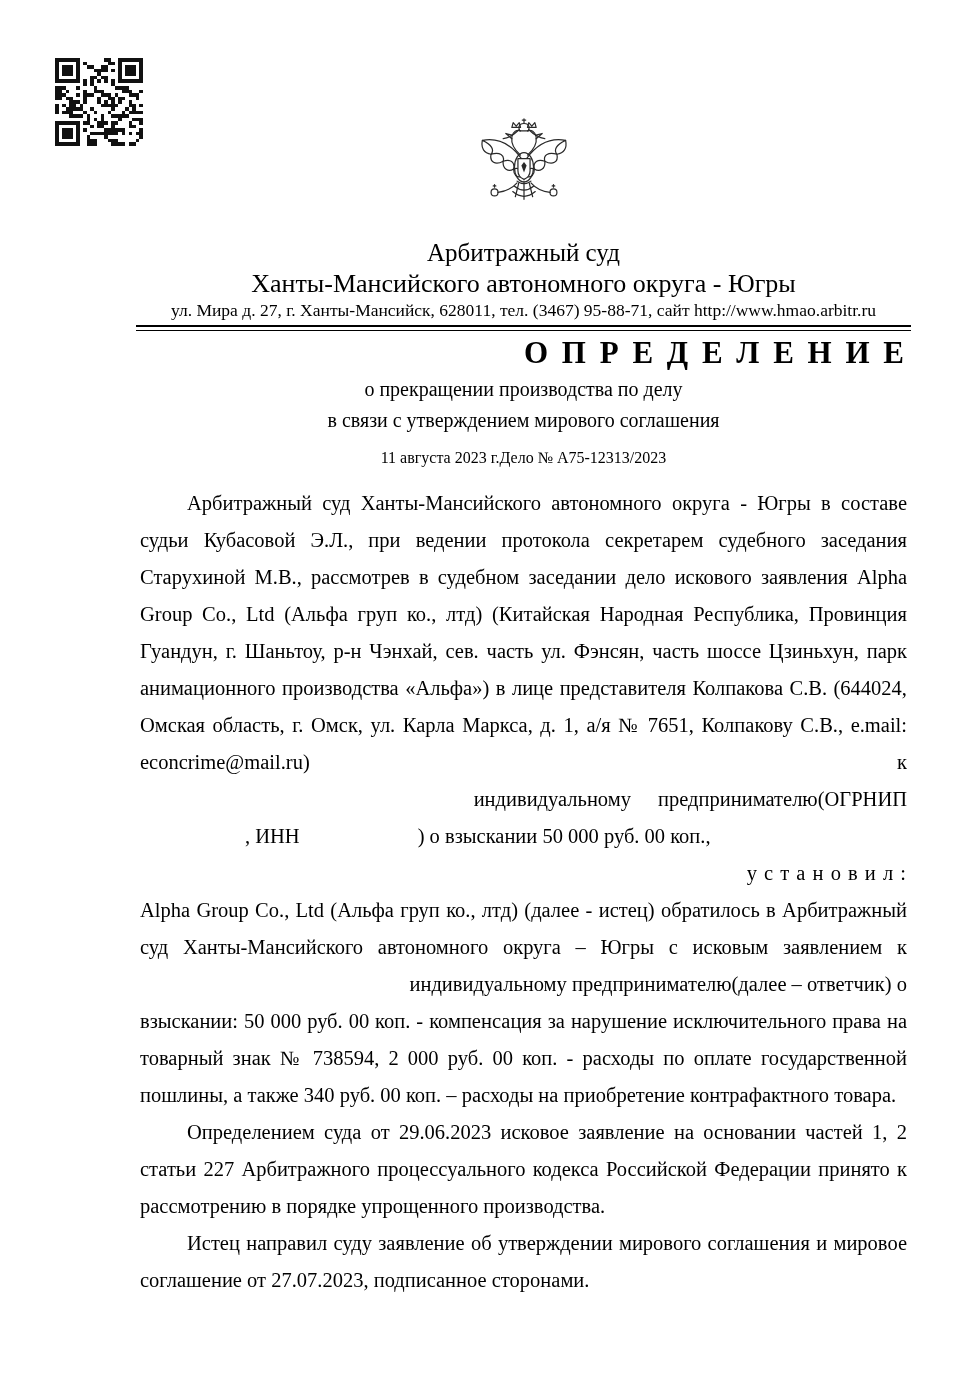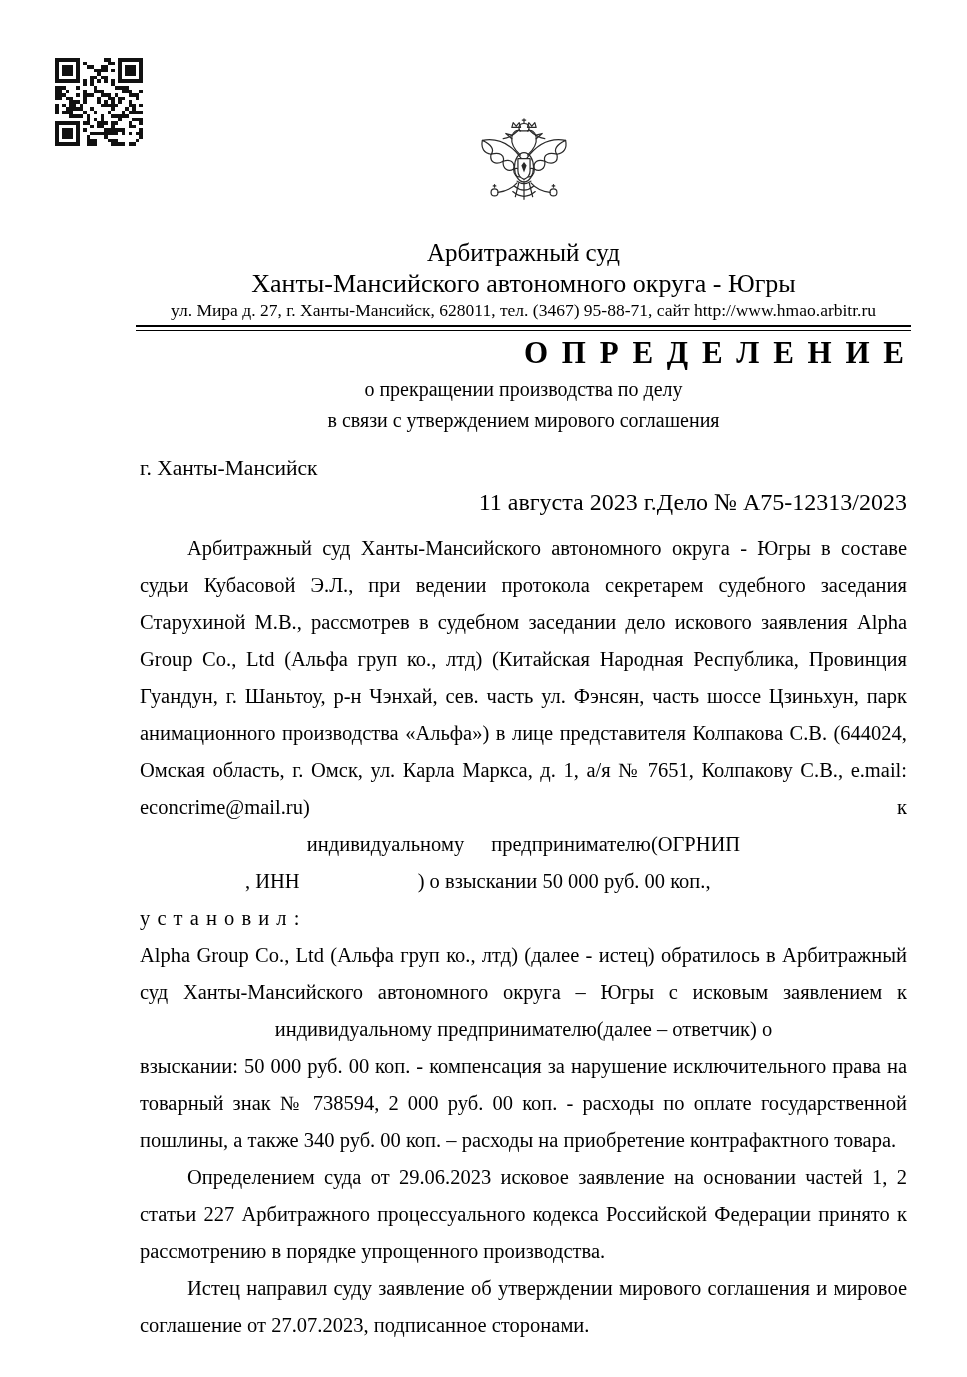--- a/index.html
+++ b/index.html
@@ -67,39 +67,39 @@
     font-size: 20px;
     line-height: 31px;
   }
   .city {
     font-size: 21.5px;
     line-height: 25px;
     margin-top: 20px;
   }
   .meta-row {
     display: flex;
-    justify-content: flex-end;
-    font-size: 24px;
+    justify-content: center;
+    font-size: 16px;
     line-height: 25px;
     margin-top: 9px;
   }
 
   .body-text {
     margin-top: 15px;
     font-size: 20.5px;
     line-height: 37px;
   }
   .para { margin: 0; text-align: justify; }
   .indent { text-indent: 47px; }
   .jlast { text-align-last: justify; }
-  .line-between { display: flex; justify-content: center; }
+  .line-between { display: flex; justify-content: flex-end; }
   .wide-words { word-spacing: 22px; }
   .inn-line { padding-left: 105px; }
   .inn-gap { display: inline-block; width: 118px; }
-  .ustanovil { text-align: left; letter-spacing: 1px; }
+  .ustanovil { text-align: right; letter-spacing: 1px; }
 </style>
 </head>
 <body>
 
 <div class="page">
 
   <div class="qr">
     <svg id="qr-svg" viewBox="0 0 25 25">
         <g fill="#111111">
           <rect x="0" y="0" width="1" height="1"></rect>
@@ -424,21 +424,20 @@
     <div class="court-line1">Арбитражный суд</div>
     <div class="court-line2">Ханты-Мансийского автономного округа - Югры</div>
     <div class="contact">ул. Мира д. 27, г. Ханты-Мансийск, 628011, тел. (3467) 95-88-71, сайт http://www.hmao.arbitr.ru</div>
 
     <div class="double-rule"></div>
 
     <div class="doc-title">О П Р Е Д Е Л Е Н И Е</div>
     <div class="doc-sub">о прекращении производства по делу</div>
     <div class="doc-sub">в связи с утверждением мирового соглашения</div>
 
-    <div class="city">г. Ханты-Мансийск</div>
     <div class="meta-row">
       <span>11 августа 2023 г.</span>
       <span>Дело № А75-12313/2023</span>
     </div>
 
     <div class="body-text">
 
       <p class="para indent jlast">Арбитражный суд Ханты-Мансийского автономного округа - Югры в составе судьи Кубасовой Э.Л., при ведении протокола секретарем судебного заседания Старухиной М.В., рассмотрев в судебном заседании дело искового заявления Alpha Group Co., Ltd (Альфа груп ко., лтд) (Китайская Народная Республика, Провинция Гуандун, г. Шаньтоу, р-н Чэнхай, сев. часть ул. Фэнсян, часть шоссе Цзиньхун, парк анимационного производства «Альфа») в лице представителя Колпакова С.В. (644024, Омская область, г. Омск, ул. Карла Маркса, д. 1, а/я № 7651, Колпакову С.В., e.mail: econcrime@mail.ru) к</p>
 
       <div class="line-between">

